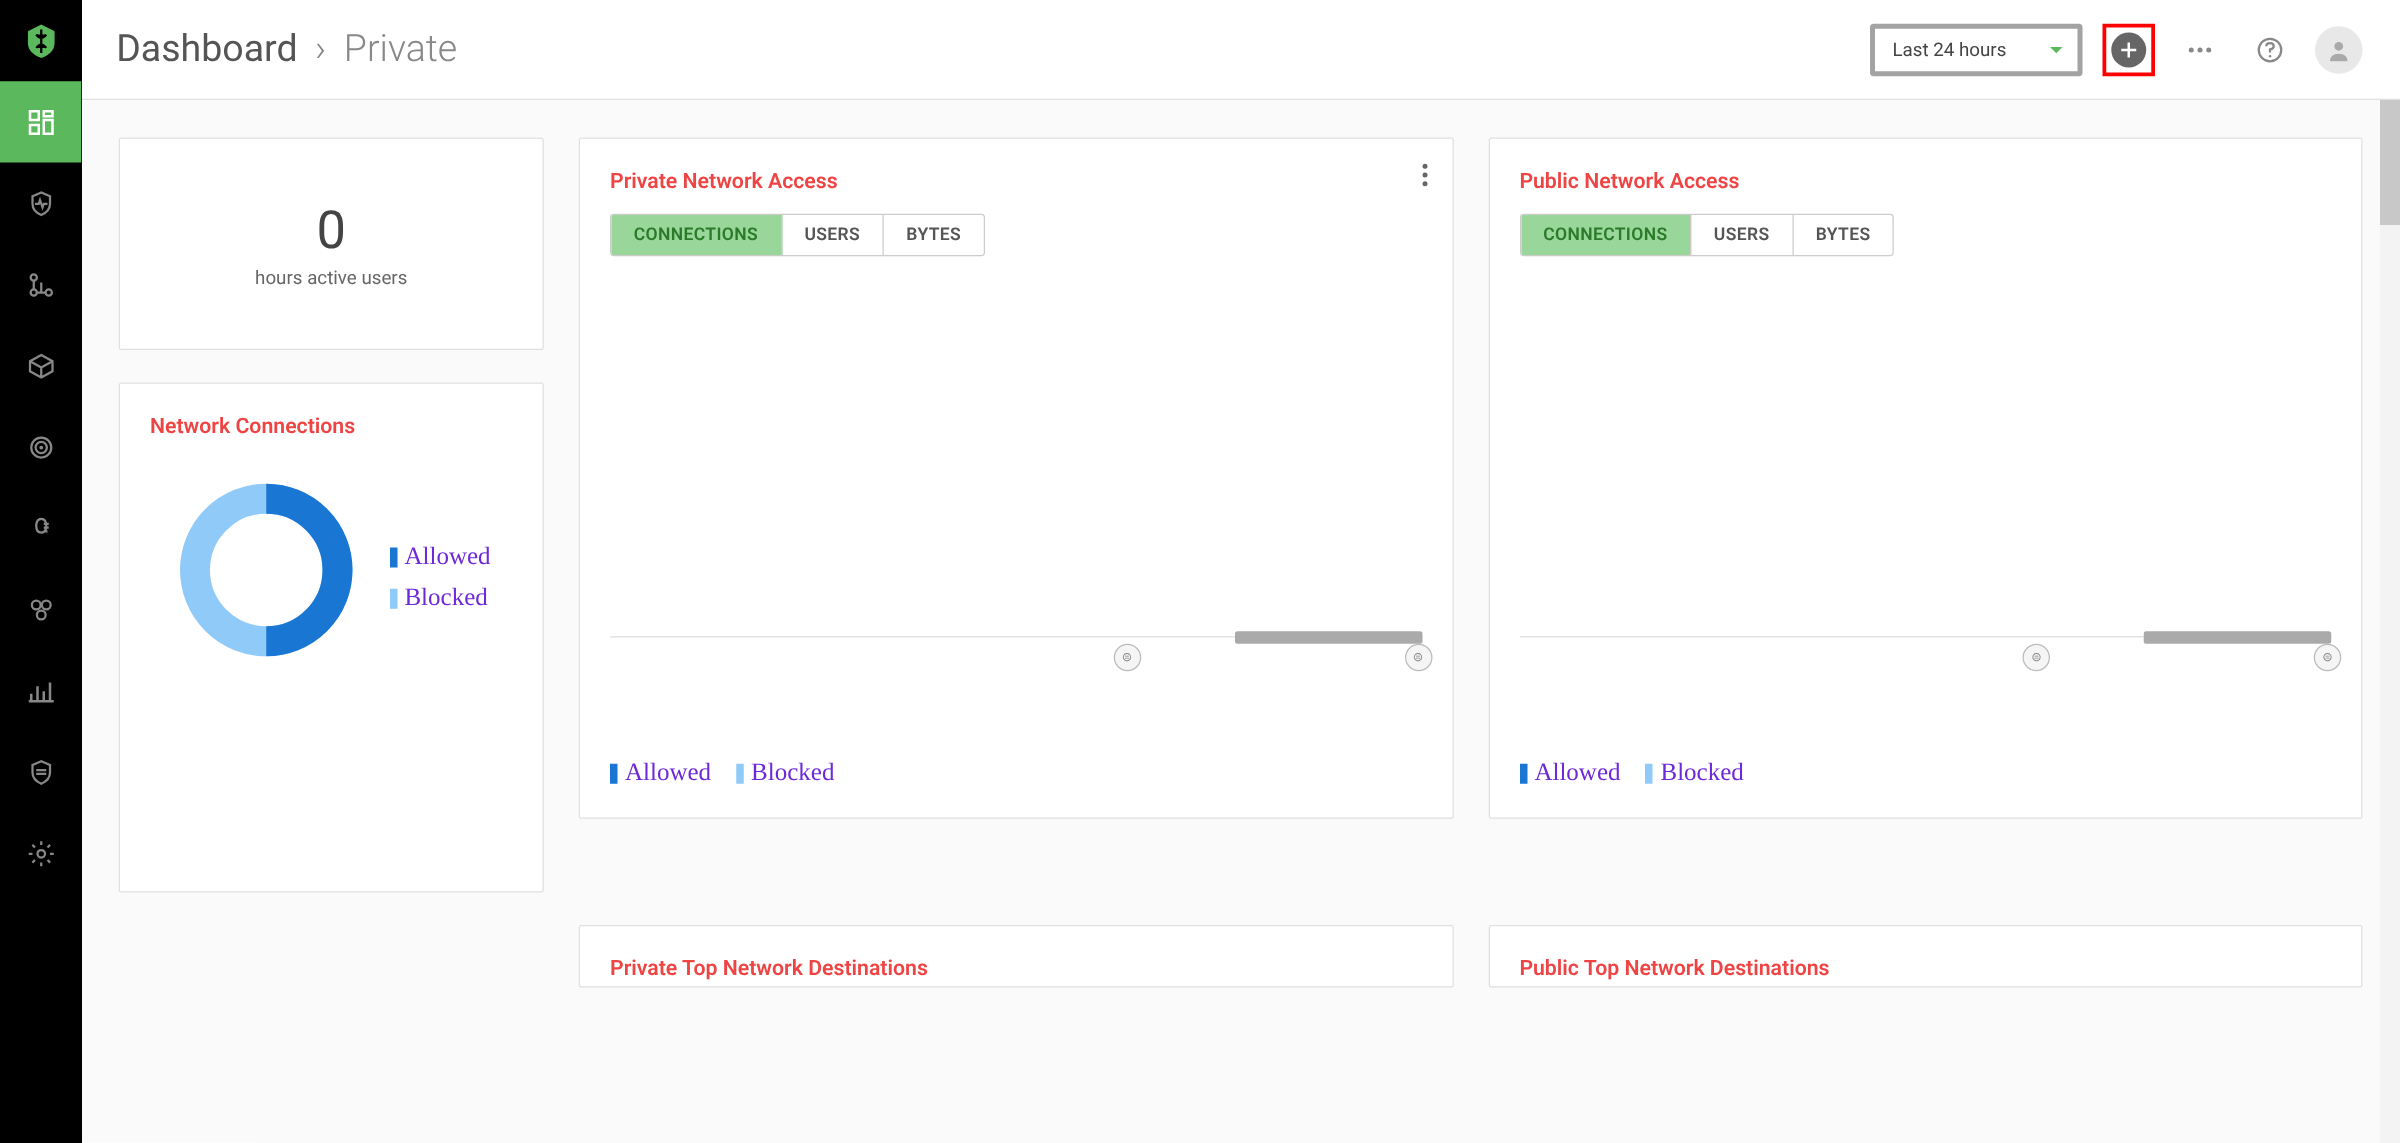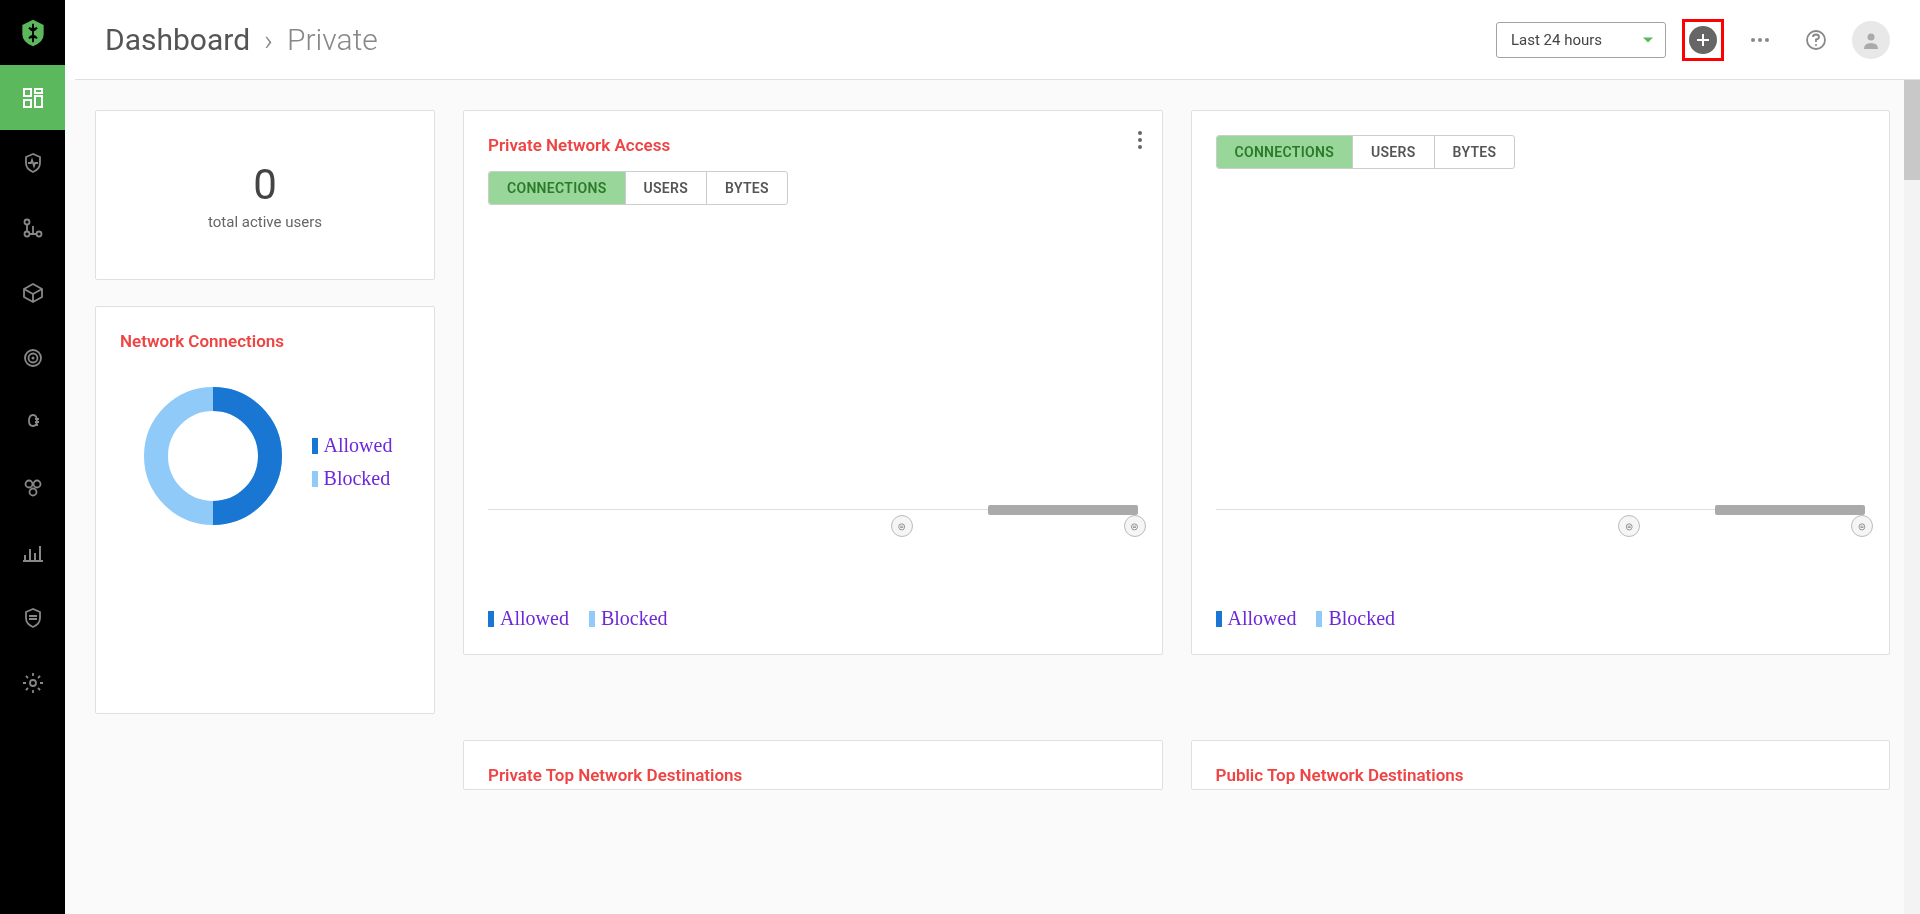--- a/index.html
+++ b/index.html
@@ -6,27 +6,27 @@
 body { font-family: -apple-system, BlinkMacSystemFont, 'Segoe UI', Roboto, sans-serif; background: #fff; overflow-x: hidden; }
 
 
 .sidebar { position: fixed; left: 0; top: 0; width: 65px; height: 100vh; background: #000; display: flex; flex-direction: column; align-items: center; z-index: 100; }
 .sidebar-logo { width: 65px; height: 65px; display: flex; align-items: center; justify-content: center; background: #000; }
 .sidebar-item { width: 65px; height: 65px; display: flex; align-items: center; justify-content: center; cursor: pointer; }
 .sidebar-item.active { background: #5cb85c; }
 .sidebar-item svg { width: 24px; height: 24px; }
 
 
-.header { position: fixed; top: 0; left: 75px; right: 0; height: 80px; background: #fff; border-bottom: 1px solid #e0e0e0; display: flex; align-items: center; padding: 0 30px; z-index: 50; }
+.header { position: fixed; top: 0; left: 63px; right: 0; height: 80px; background: #fff; border-bottom: 1px solid #e0e0e0; display: flex; align-items: center; padding: 0 30px; z-index: 50; }
 .breadcrumb { display: flex; align-items: center; font-size: 30px; color: #666; }
 .breadcrumb-root { color: #555; font-weight: 400; }
 .breadcrumb-sep { margin: 0 14px; color: #888; font-weight: 300; }
 .breadcrumb-current { color: #888; font-weight: 300; }
 .header-right { margin-left: auto; display: flex; align-items: center; gap: 16px; }
-.time-select { border: 1px solid #a3a3a3; border-radius: 3px; padding: 8px 40px 8px 14px; font-size: 15px; color: #444; position: relative; cursor: pointer; min-width: 170px; }
+.time-select { border: 4px solid #a3a3a3; border-radius: 3px; padding: 8px 40px 8px 14px; font-size: 15px; color: #444; position: relative; cursor: pointer; min-width: 170px; }
 .time-select::after { content: ''; position: absolute; right: 12px; top: 50%; transform: translateY(-50%); border-left: 5px solid transparent; border-right: 5px solid transparent; border-top: 5px solid #5cb85c; }
 .icon-btn { width: 40px; height: 40px; display: flex; align-items: center; justify-content: center; cursor: pointer; border-radius: 50%; }
 .add-btn { background: #666; border-radius: 50%; width: 28px; height: 28px; display: flex; align-items: center; justify-content: center; color: #fff; font-size: 20px; }
 .add-btn-wrap { border: 3px solid #ff0000; padding: 4px; }
 .avatar { width: 38px; height: 38px; border-radius: 50%; background: #e8e8e8; display: flex; align-items: center; justify-content: center; }
 
 
 .main { margin-left: 65px; margin-top: 80px; padding: 30px; background: #fafafa; min-height: calc(100vh - 80px); }
 .grid { display: grid; grid-template-columns: 340px 1fr 1fr; gap: 28px; }
 .card { background: #fff; border: 1px solid #e0e0e0; border-radius: 2px; padding: 24px; position: relative; }
@@ -189,21 +189,21 @@
     </div>
   </div>
 </div>
 
 <div class="main">
   <div class="grid">
 
     <div class="left-col">
       <div class="card card-small">
         <div class="big-num">0</div>
-        <div class="sub-label">total active users</div>
+        <div class="sub-label">hours active users</div>
       </div>
       <div class="card donut-card">
         <div class="card-title">Network Connections</div>
         <div class="donut-wrap">
           <svg class="donut" viewBox="0 0 100 100">
             <circle cx="50" cy="50" r="38" fill="none" stroke="#90caf9" stroke-width="16"></circle>
             <path d="M50 12 A38 38 0 0 1 50 88" fill="none" stroke="#1976d2" stroke-width="16"></path>
           </svg>
           <div class="legend" style="flex-direction:column; align-items:flex-start; gap:10px;">
             <div class="legend-item">
@@ -245,20 +245,21 @@
             <span>Allowed</span>
           </div>
         <div class="legend-item">
             <span class="swatch sw-blocked"></span>
             <span>Blocked</span>
           </div>
       </div>
     </div>
 
     <div class="card net-card">
+      <div class="card-title">Public Network Access</div>
       <div class="tabs">
         <div class="tab active">CONNECTIONS</div>
         <div class="tab">USERS</div>
         <div class="tab">BYTES</div>
       </div>
       <div class="chart-area">
         <div class="slider-track">
           <div style="position:absolute; left:0; right:0; top:4px; height:1px; background:#ddd;"></div>
           <div class="slider-bar"></div>
           <div class="slider-handle" style="left:62%;">⊜</div>

